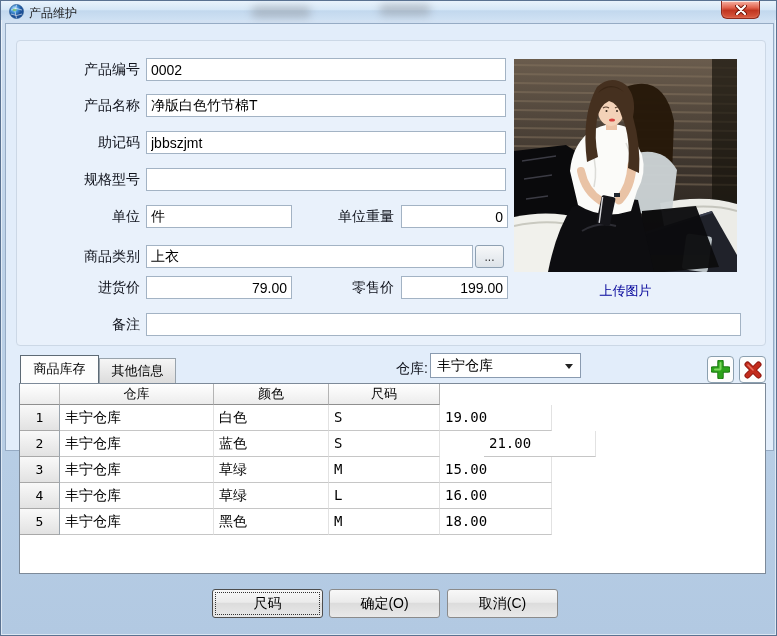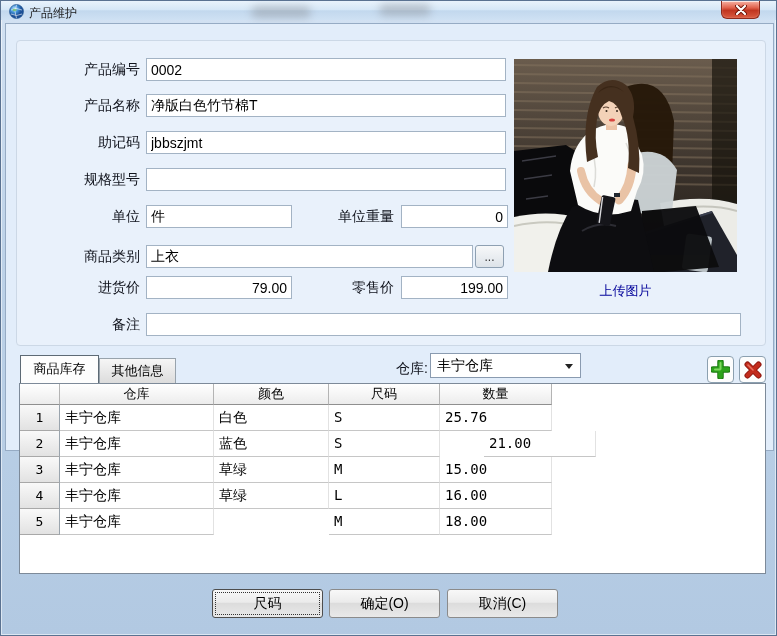--- a/index.html
+++ b/index.html
@@ -224,27 +224,26 @@
         <path d="M3.5 3.5 L14.5 14.5 M14.5 3.5 L3.5 14.5" stroke="#c22b1c" stroke-width="4" stroke-linecap="round"></path>
         <path d="M4 4 L9 9" stroke="#e8705f" stroke-width="1.6" stroke-linecap="round"></path>
       </svg>
     </div>
 
     <div class="grid">
       <div class="gh c0"></div>
       <div class="gh c1">仓库</div>
       <div class="gh c2">颜色</div>
       <div class="gh c3">尺码</div>
-      <div class="gh c4">数量</div>
 
       <div class="gc rn c0" style="top:21px;">1</div>
       <div class="gc c1" style="top:21px;">丰宁仓库</div>
       <div class="gc c2" style="top:21px;">白色</div>
       <div class="gc c3" style="top:21px;">S</div>
-      <div class="gc c4" style="top:21px;">25.76</div>
+      <div class="gc c4" style="top:21px;">19.00</div>
 
       <div class="gc rn c0" style="top:47px;">2</div>
       <div class="gc c1" style="top:47px;">丰宁仓库</div>
       <div class="gc c2" style="top:47px;">蓝色</div>
       <div class="gc c3" style="top:47px;">S</div>
       <div class="gc c4" style="top:47px;margin-left:44px;">21.00</div>
 
       <div class="gc rn c0" style="top:73px;">3</div>
       <div class="gc c1" style="top:73px;">丰宁仓库</div>
       <div class="gc c2" style="top:73px;">草绿</div>
@@ -252,20 +251,21 @@
       <div class="gc c4" style="top:73px;">15.00</div>
 
       <div class="gc rn c0" style="top:99px;">4</div>
       <div class="gc c1" style="top:99px;">丰宁仓库</div>
       <div class="gc c2" style="top:99px;">草绿</div>
       <div class="gc c3" style="top:99px;">L</div>
       <div class="gc c4" style="top:99px;">16.00</div>
 
       <div class="gc rn c0" style="top:125px;">5</div>
       <div class="gc c1" style="top:125px;">丰宁仓库</div>
+      <div class="gc c2" style="top:125px;">黑色</div>
       <div class="gc c3" style="top:125px;">M</div>
       <div class="gc c4" style="top:125px;">18.00</div>
     </div>
 
     <button class="btn focused" style="left:206px;">尺码</button>
     <button class="btn" style="left:441px;">取消(C)</button>
     <button class="btn" style="left:323px;">确定(O)</button>
 
   </div>
 </div>

